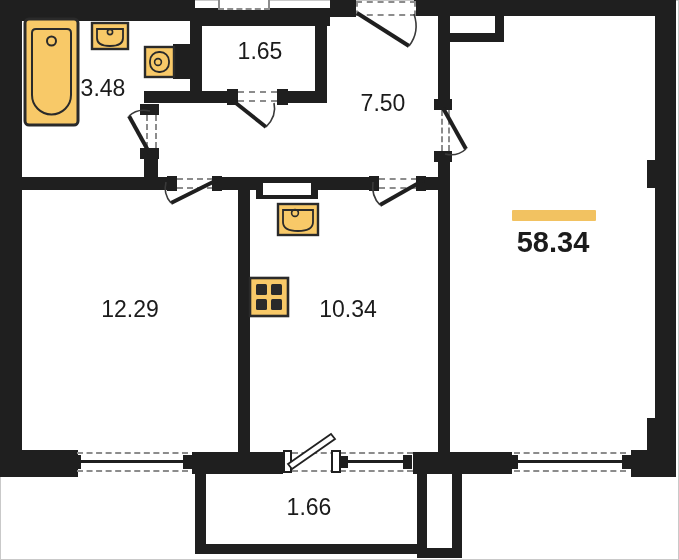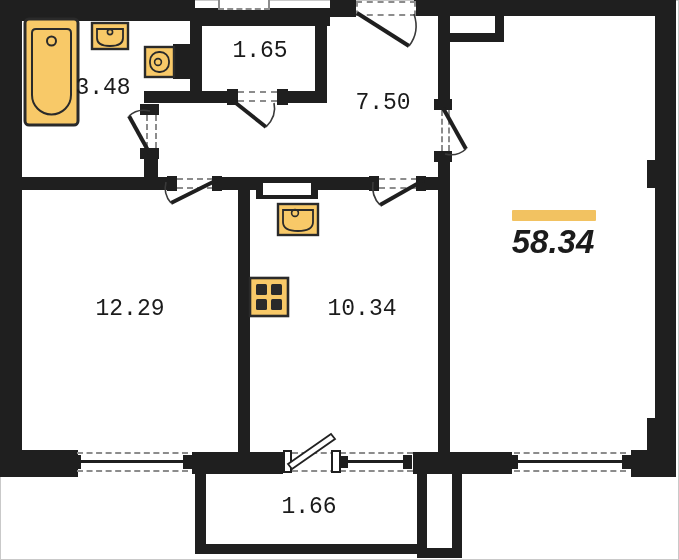--- a/index.html
+++ b/index.html
@@ -14,25 +14,25 @@
   }
   .wall{position:absolute;background:var(--wall);}
   .cap{position:absolute;background:var(--wall);}
   .white{position:absolute;background:#ffffff;}
   .dash-h{position:absolute;height:0;border-top:2px dashed var(--dash);}
   .dash-v{position:absolute;width:0;border-left:2px dashed var(--dash);}
   .dash-box{position:absolute;background:#fff;border:2px dashed var(--dash);}
   .win-line{position:absolute;background:var(--wall);}
   .area-label{
     position:absolute;transform:translate(-50%,-50%);
-    font-size:23px;letter-spacing:0px;white-space:nowrap;font-family:Liberation Mono, monospace;
+    font-size:23px;letter-spacing:0px;white-space:nowrap;
   }
   .total-label{
     position:absolute;transform:translate(-50%,-50%);
-    font-size:33px;font-weight:700;white-space:nowrap;font-style:italic;
+    font-size:29px;font-weight:700;white-space:nowrap;
   }
   .accent-bar{position:absolute;background:var(--accent-bar);border-radius:1px;}
   svg.overlay{position:absolute;left:0;top:0;pointer-events:none;}
 </style>
 </head>
 <body>
 
 <div class="plan">
 
   <div class="wall" style="left:0;top:0;width:195px;height:21px"></div>
@@ -174,19 +174,19 @@
       <rect x="271" y="284" width="11" height="11" rx="1.5" style="fill:var(--fixture-stroke)"></rect>
       <rect x="256" y="299" width="11" height="11" rx="1.5" style="fill:var(--fixture-stroke)"></rect>
       <rect x="271" y="299" width="11" height="11" rx="1.5" style="fill:var(--fixture-stroke)"></rect>
     </g>
   </svg>
 
   <div class="area-label" style="left:103px;top:88px">3.48</div>
   <div class="area-label" style="left:260px;top:51px">1.65</div>
   <div class="area-label" style="left:383px;top:103px">7.50</div>
   <div class="area-label" style="left:130px;top:309px">12.29</div>
-  <div class="area-label" style="left:362px;top:309px">10.34</div>
+  <div class="area-label" style="left:348px;top:309px">10.34</div>
   <div class="area-label" style="left:309px;top:507px">1.66</div>
 
   <div class="accent-bar" style="left:512px;top:210px;width:84px;height:11px"></div>
   <div class="total-label" style="left:553px;top:242px">58.34</div>
 
 </div>
 
 </body></html>

